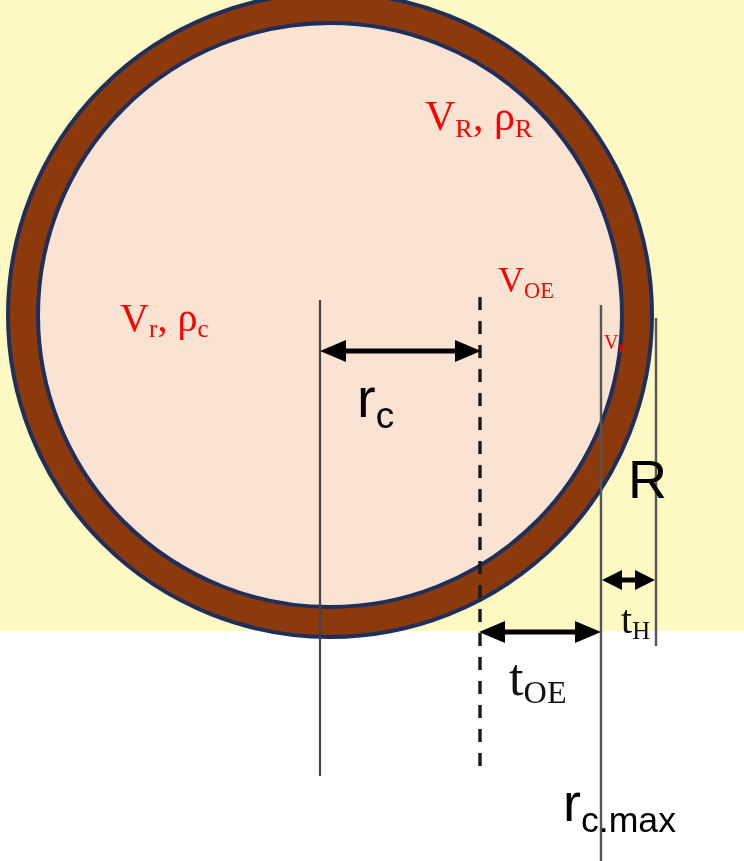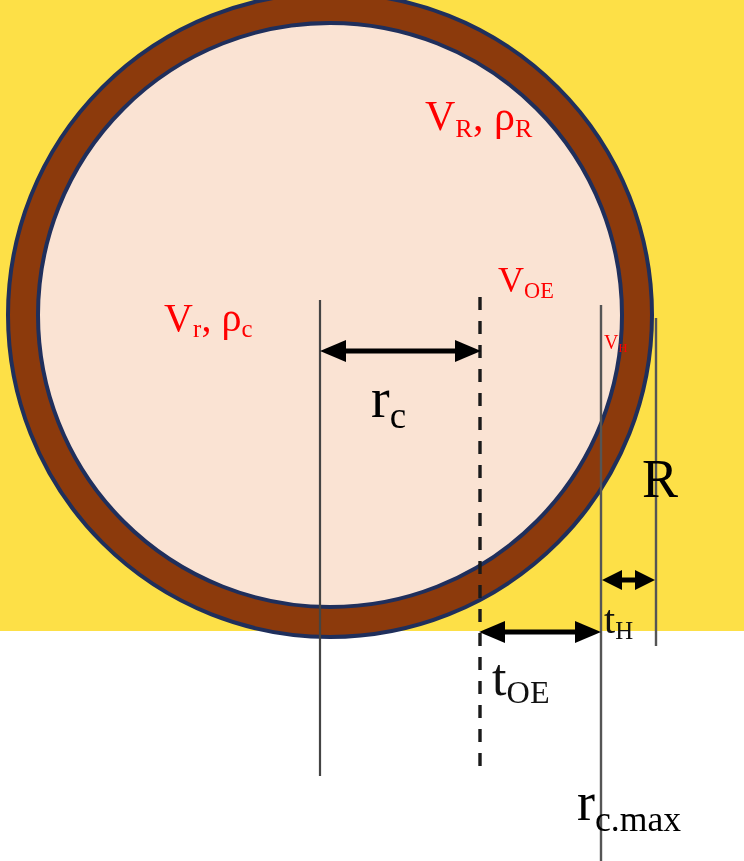--- a/index.html
+++ b/index.html
@@ -11,21 +11,21 @@
   body {
     width: 744px;
     height: 861px;
     overflow: hidden;
     font-family: "Liberation Serif", serif;
   }
   #stage {
     position: relative;
     width: 744px;
     height: 631px;
-    background: #fde047;
+    background: #fef9c3;
   }
   #diagram-svg {
     position: absolute;
     left: 0;
     top: 0;
     width: 744px;
     height: 861px;
     display: block;
   }
   .lbl {
@@ -34,45 +34,45 @@
     line-height: 1;
     user-select: none;
   }
   .red {
     color: #ff0000;
     font-family: "Liberation Serif", serif;
     font-weight: 400;
   }
   .blk {
     color: #000000;
-    font-family: Liberation Serif, serif;
+    font-family: Liberation Sans, sans-serif;
     font-weight: 400;
-    margin-left: 14px;
   }
   .blkser {
     color: #111111;
     font-family: "Liberation Serif", serif;
     font-weight: 400;
+    margin-left: 17px;
   }
   .sub {
     font-size: 0.62em;
     vertical-align: baseline;
     position: relative;
     top: 0.26em;
     letter-spacing: 0.01em;
   }
   .sub-sans {
     font-size: 0.66em;
     vertical-align: baseline;
     position: relative;
     top: 0.30em;
   }
   
   #label-vr-rhor { left: 425px; top: 95px;  font-size: 42px; }
-  #label-vr-rhoc { left: 120px; top: 298px; font-size: 40px; margin-left: 44px; }
+  #label-vr-rhoc { left: 120px; top: 298px; font-size: 40px; }
   #label-voe     { left: 498px; top: 262px; font-size: 36px; }
   #label-vh      { left: 604px; top: 332px; font-size: 20px; }
   #label-rc      { left: 357px; top: 370px; font-size: 56px; }
   #label-bigr    { left: 628px; top: 452px; font-size: 54px; }
   #label-th      { left: 604px; top: 600px; font-size: 40px; }
   #label-toe     { left: 492px; top: 652px; font-size: 52px; }
   #label-rcmax   { left: 563px; top: 775px; font-size: 54px; }
 </style>
 </head>
 <body>

